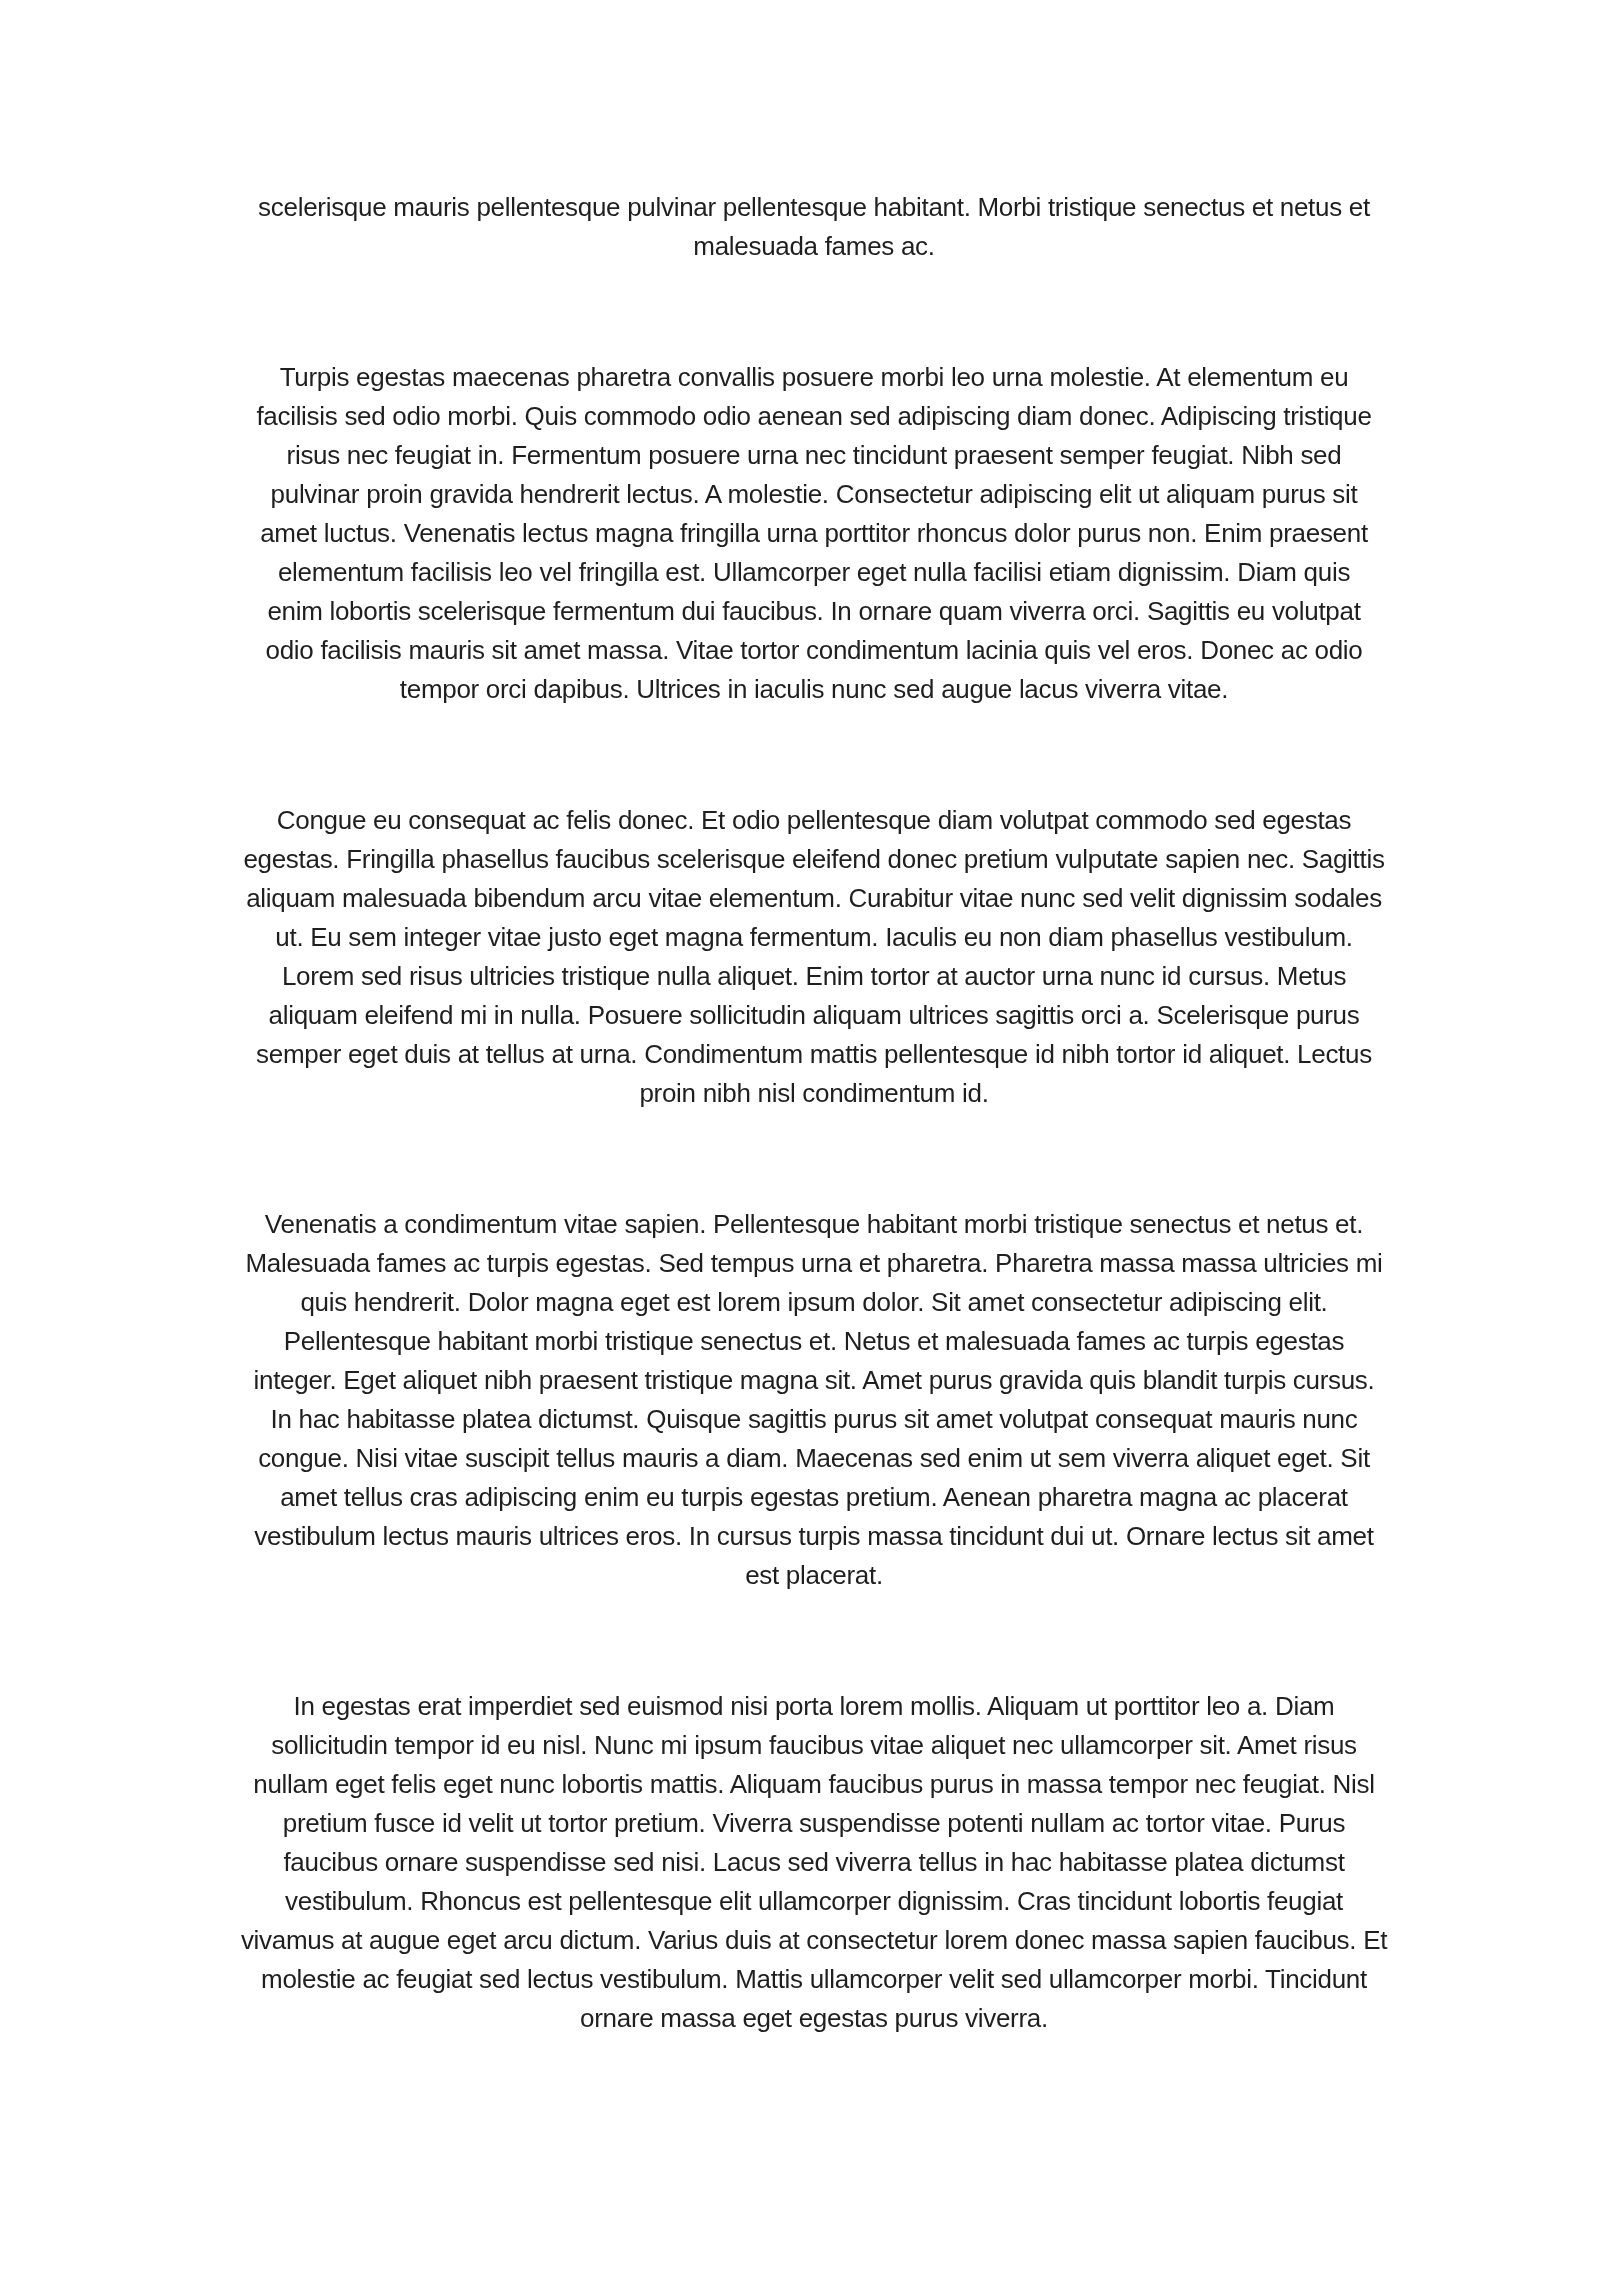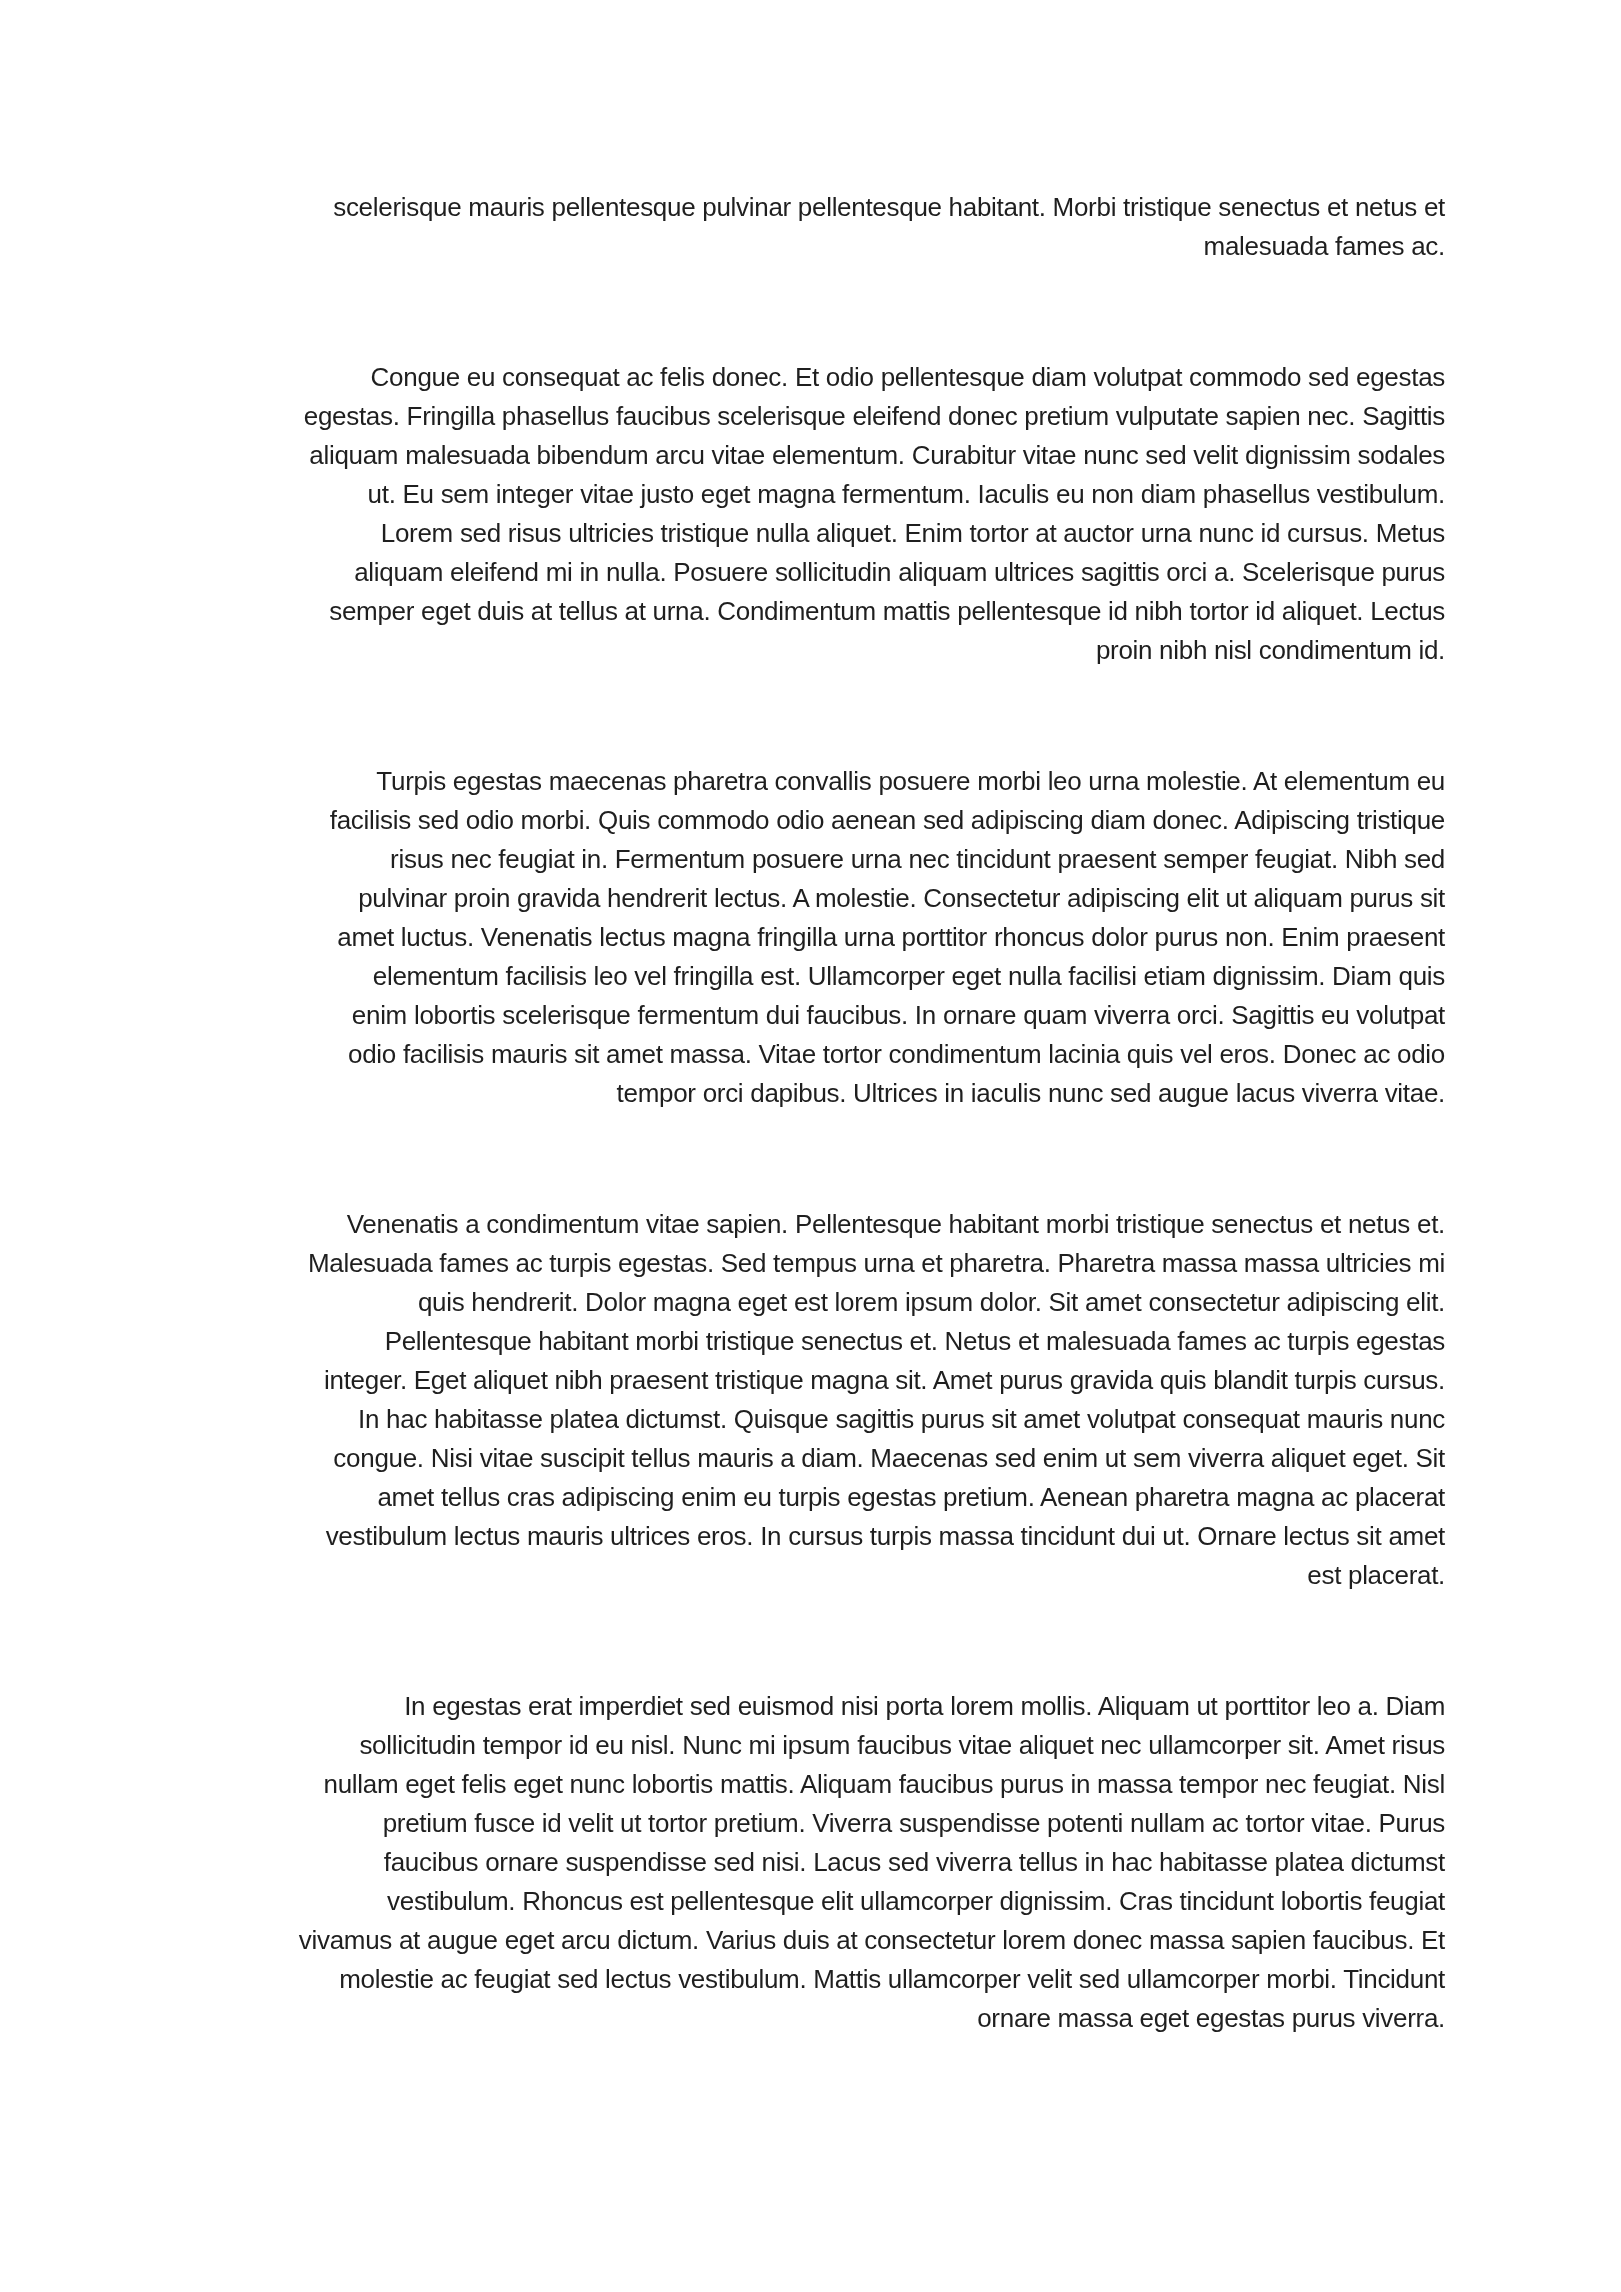--- a/index.html
+++ b/index.html
@@ -23,51 +23,51 @@
     width: 1621px;
     padding: 188px 176px 0 183px;
     color: #1f1f1f;
   }
   .doc-paragraph {
     margin: 0 0 92px 0;
     font-size: 26px;
     line-height: 39px;
     letter-spacing: -0.3px;
     white-space: pre-line;      
-    text-align: right;
+    text-align: center;
     font-weight: 400;
   }
   .doc-paragraph:last-child {
     margin-bottom: 16px;
   }
 </style>
 </head>
 <body>
 
 <div class="page">
   <div class="doc-content" id="doc-content">
       <p class="doc-paragraph">scelerisque mauris pellentesque pulvinar pellentesque habitant. Morbi tristique senectus et netus et
 malesuada fames ac.</p>
-      <p class="doc-paragraph">Congue eu consequat ac felis donec. Et odio pellentesque diam volutpat commodo sed egestas
-egestas. Fringilla phasellus faucibus scelerisque eleifend donec pretium vulputate sapien nec. Sagittis
-aliquam malesuada bibendum arcu vitae elementum. Curabitur vitae nunc sed velit dignissim sodales
-ut. Eu sem integer vitae justo eget magna fermentum. Iaculis eu non diam phasellus vestibulum.
-Lorem sed risus ultricies tristique nulla aliquet. Enim tortor at auctor urna nunc id cursus. Metus
-aliquam eleifend mi in nulla. Posuere sollicitudin aliquam ultrices sagittis orci a. Scelerisque purus
-semper eget duis at tellus at urna. Condimentum mattis pellentesque id nibh tortor id aliquet. Lectus
-proin nibh nisl condimentum id.</p>
       <p class="doc-paragraph">Turpis egestas maecenas pharetra convallis posuere morbi leo urna molestie. At elementum eu
 facilisis sed odio morbi. Quis commodo odio aenean sed adipiscing diam donec. Adipiscing tristique
 risus nec feugiat in. Fermentum posuere urna nec tincidunt praesent semper feugiat. Nibh sed
 pulvinar proin gravida hendrerit lectus. A molestie. Consectetur adipiscing elit ut aliquam purus sit
 amet luctus. Venenatis lectus magna fringilla urna porttitor rhoncus dolor purus non. Enim praesent
 elementum facilisis leo vel fringilla est. Ullamcorper eget nulla facilisi etiam dignissim. Diam quis
 enim lobortis scelerisque fermentum dui faucibus. In ornare quam viverra orci. Sagittis eu volutpat
 odio facilisis mauris sit amet massa. Vitae tortor condimentum lacinia quis vel eros. Donec ac odio
 tempor orci dapibus. Ultrices in iaculis nunc sed augue lacus viverra vitae.</p>
+      <p class="doc-paragraph">Congue eu consequat ac felis donec. Et odio pellentesque diam volutpat commodo sed egestas
+egestas. Fringilla phasellus faucibus scelerisque eleifend donec pretium vulputate sapien nec. Sagittis
+aliquam malesuada bibendum arcu vitae elementum. Curabitur vitae nunc sed velit dignissim sodales
+ut. Eu sem integer vitae justo eget magna fermentum. Iaculis eu non diam phasellus vestibulum.
+Lorem sed risus ultricies tristique nulla aliquet. Enim tortor at auctor urna nunc id cursus. Metus
+aliquam eleifend mi in nulla. Posuere sollicitudin aliquam ultrices sagittis orci a. Scelerisque purus
+semper eget duis at tellus at urna. Condimentum mattis pellentesque id nibh tortor id aliquet. Lectus
+proin nibh nisl condimentum id.</p>
       <p class="doc-paragraph">Venenatis a condimentum vitae sapien. Pellentesque habitant morbi tristique senectus et netus et.
 Malesuada fames ac turpis egestas. Sed tempus urna et pharetra. Pharetra massa massa ultricies mi
 quis hendrerit. Dolor magna eget est lorem ipsum dolor. Sit amet consectetur adipiscing elit.
 Pellentesque habitant morbi tristique senectus et. Netus et malesuada fames ac turpis egestas
 integer. Eget aliquet nibh praesent tristique magna sit. Amet purus gravida quis blandit turpis cursus.
 In hac habitasse platea dictumst. Quisque sagittis purus sit amet volutpat consequat mauris nunc
 congue. Nisi vitae suscipit tellus mauris a diam. Maecenas sed enim ut sem viverra aliquet eget. Sit
 amet tellus cras adipiscing enim eu turpis egestas pretium. Aenean pharetra magna ac placerat
 vestibulum lectus mauris ultrices eros. In cursus turpis massa tincidunt dui ut. Ornare lectus sit amet
 est placerat.</p>

